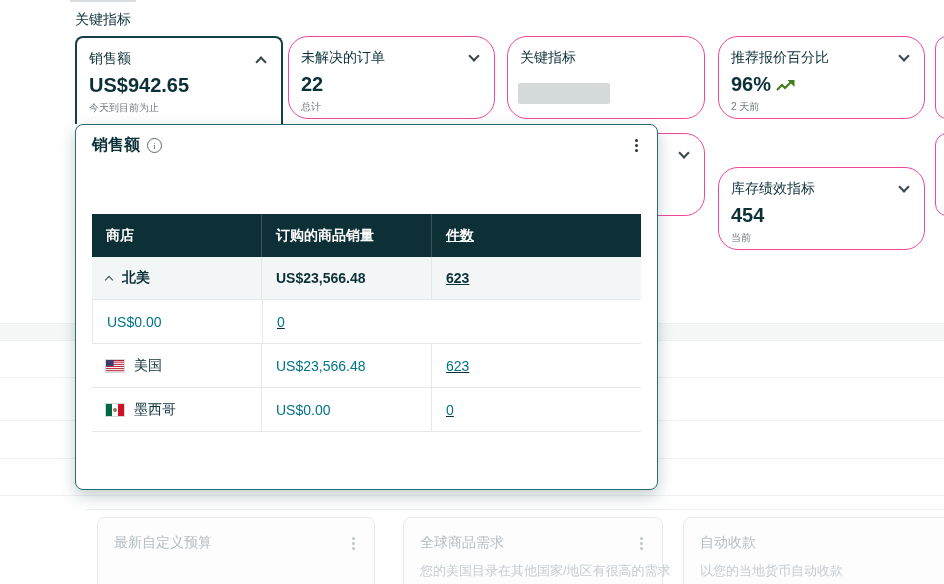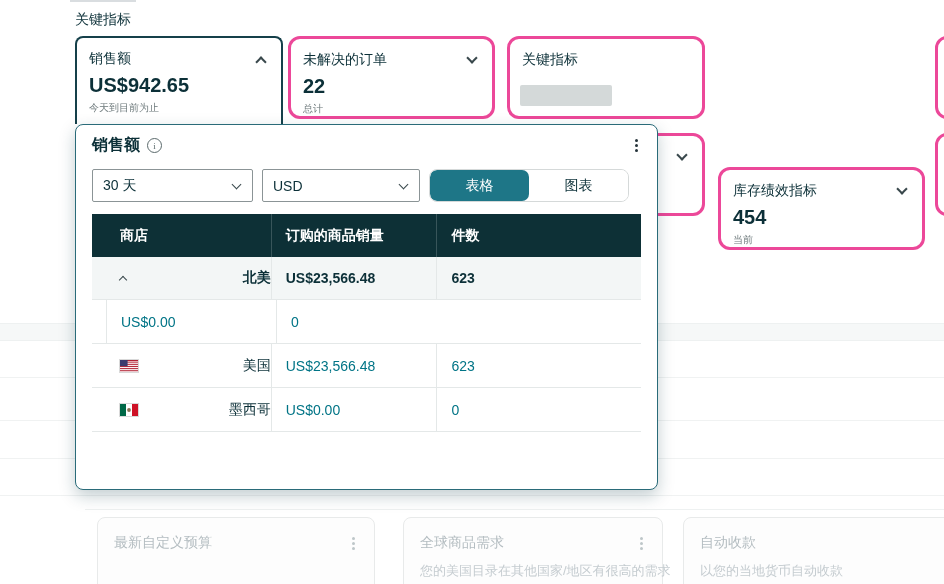--- a/index.html
+++ b/index.html
@@ -1,21 +1,21 @@
 <!DOCTYPE html>
 <html><head>
 <meta charset="utf-8">
 <style>
   html,body{margin:0;padding:0;}
   body{width:944px;height:584px;overflow:hidden;background:#fff;
        font-family:"Liberation Sans","DejaVu Sans",sans-serif;color:#0c3038;}
   .stage{position:relative;width:944px;height:584px;overflow:hidden;background:#fff;}
 
   
-  .card{position:absolute;background:#fff;border:3px solid #ec4899;border-radius:12px;box-sizing:border-box;}
+  .card{position:absolute;background:#fff;border:1px solid #ec4899;border-radius:20px;box-sizing:border-box;}
   .card .title{position:absolute;left:12px;top:12px;font-size:14px;color:#0c3038;white-space:nowrap;}
   .card .value{position:absolute;left:12px;top:36px;font-size:20px;font-weight:bold;color:#0c3038;display:flex;align-items:center;gap:5px;white-space:nowrap;}
   .card .sub{position:absolute;left:12px;top:63px;font-size:10px;color:#6d797b;white-space:nowrap;}
 
   .chev{position:absolute;width:8px;height:8px;border-right:2px solid #39484c;border-bottom:2px solid #39484c;box-sizing:border-box;}
   .chev.down{right:16px;top:15px;transform:rotate(45deg);}
   .chev.up{right:16px;top:20px;transform:rotate(-135deg);}
 
   .skeleton{position:absolute;left:10px;top:46px;width:92px;height:21px;background:#d4d9d9;border-radius:2px;}
 
@@ -38,31 +38,31 @@
   .pp-filters{position:absolute;left:16px;top:44px;display:flex;gap:9px;}
   .selectbox{position:relative;height:33px;border:1px solid #8b9496;border-radius:2px;background:#fff;
              font-size:14px;color:#0c3038;display:flex;align-items:center;padding-left:10px;box-sizing:border-box;}
   .selectbox .schev{position:absolute;right:12px;top:11px;width:7px;height:7px;border-right:1.7px solid #39484c;border-bottom:1.7px solid #39484c;transform:rotate(45deg);box-sizing:border-box;}
   .toggle{display:flex;height:33px;border-radius:8px;overflow:hidden;border:1px solid #d5d9d9;box-sizing:border-box;}
   .toggle .seg{width:99px;display:flex;align-items:center;justify-content:center;font-size:14px;cursor:pointer;}
   .toggle .seg.on{background:#1e7687;color:#fff;border-radius:7px;}
   .toggle .seg.off{background:#fff;color:#0c3038;}
 
   .tbl{position:absolute;left:16px;top:89px;width:549px;font-size:14px;}
-  .trow{display:flex;height:44px;box-sizing:border-box;border-bottom:1px solid #e4e8e8;background:#fff;padding-left:14px;}
+  .trow{display:flex;height:44px;box-sizing:border-box;border-bottom:1px solid #e4e8e8;background:#fff;}
   .trow.head{height:43px;background:#0d3036;color:#fff;font-weight:bold;border-bottom:none;}
   .trow.group{background:#f3f6f6;font-weight:bold;}
   .tc{display:flex;align-items:center;padding-left:14px;box-sizing:border-box;}
   .tc.c1{width:169px;gap:10px;}
   .tc.c2{width:170px;text-align:center;}
-  .tc.c3{width:210px;}
+  .tc.c3{width:210px;text-decoration:underline;}
   .trow.head .tc{border-left:1px solid rgba(255,255,255,.18);}
   .trow.head .tc.c1{border-left:none;}
   .trow:not(.head) .tc{border-left:1px solid #e4e8e8;}
-  .trow:not(.head) .tc.c1{border-left:none;justify-content:space-between;}
+  .trow:not(.head) .tc.c1{border-left:none;}
   .lnk{color:#007486;cursor:pointer;}
   .gcaret{width:6px;height:6px;border-right:1.6px solid #39484c;border-bottom:1.6px solid #39484c;transform:rotate(-135deg);margin-top:3px;box-sizing:border-box;cursor:pointer;}
   .flag{display:inline-flex;box-shadow:0 0 0 1px rgba(0,0,0,.15);line-height:0;}
 
   .pp-btn{position:absolute;left:16px;top:320px;width:161px;height:34px;background:#e8ecec;border:none;border-radius:8px;
           font-size:13px;color:#0c3038;display:flex;align-items:center;justify-content:center;cursor:pointer;
           font-family:"Liberation Sans","DejaVu Sans",sans-serif;}
 
   
   .stripe{position:absolute;left:0;width:944px;z-index:0;}
@@ -106,20 +106,34 @@
     <span class="chev down"></span>
     <div class="value">22</div>
     <div class="sub">总计</div>
   </div>
 
   <div class="card" style="left:507px;top:36px;width:198px;height:83px;">
     <div class="title">关键指标</div>
     <div class="skeleton"></div>
   </div>
 
+  <div class="card" style="left:718px;top:36px;width:207px;height:83px;">
+    <div class="title">推荐报价百分比</div>
+    <span class="chev down"></span>
+    <div class="value">
+      <span>96%</span>
+      <span class="trend">
+        <svg width="20" height="13" viewBox="0 0 20 13">
+          <polyline points="1,11 6,6 9,9 15,3" stroke="#447d1d" stroke-width="2.2" fill="none"></polyline>
+          <polygon points="11.5,1 18.5,1 18.5,8" fill="#447d1d" transform="rotate(0)"></polygon>
+        </svg>
+      </span>
+    </div>
+    <div class="sub">2 天前</div>
+  </div>
 
   <div class="card" style="left:935px;top:36px;width:24px;height:83px;"></div>
 
   <div class="card" style="left:507px;top:133px;width:198px;height:83px;">
     <span class="chev down"></span>
   </div>
 
   <div class="card" style="left:718px;top:133px;width:207px;height:83px;margin-top:34px;">
     <div class="title">库存绩效指标</div>
     <span class="chev down"></span>
@@ -133,34 +147,20 @@
     <div class="pp-head">
       <span class="pp-title">销售额</span>
       <span class="info-icn"></span>
     </div>
     <div class="kebab">
         <i></i>
         <i></i>
         <i></i>
       </div>
 
-    <div class="pp-filters">
-      <div class="selectbox" style="width:161px;">
-        <span>30 天</span>
-        <span class="schev"></span>
-      </div>
-      <div class="selectbox" style="width:158px;">
-        <span>USD</span>
-        <span class="schev"></span>
-      </div>
-      <div class="toggle" style="width:200px;">
-        <div class="seg on">表格</div>
-        <div class="seg off">图表</div>
-      </div>
-    </div>
 
     <div class="tbl">
       <div class="trow head">
         <div class="tc c1">商店</div>
         <div class="tc c2">订购的商品销量</div>
         <div class="tc c3">件数</div>
       </div>
 
       <div class="trow group" style="height:43px;">
         <div class="tc c1">

